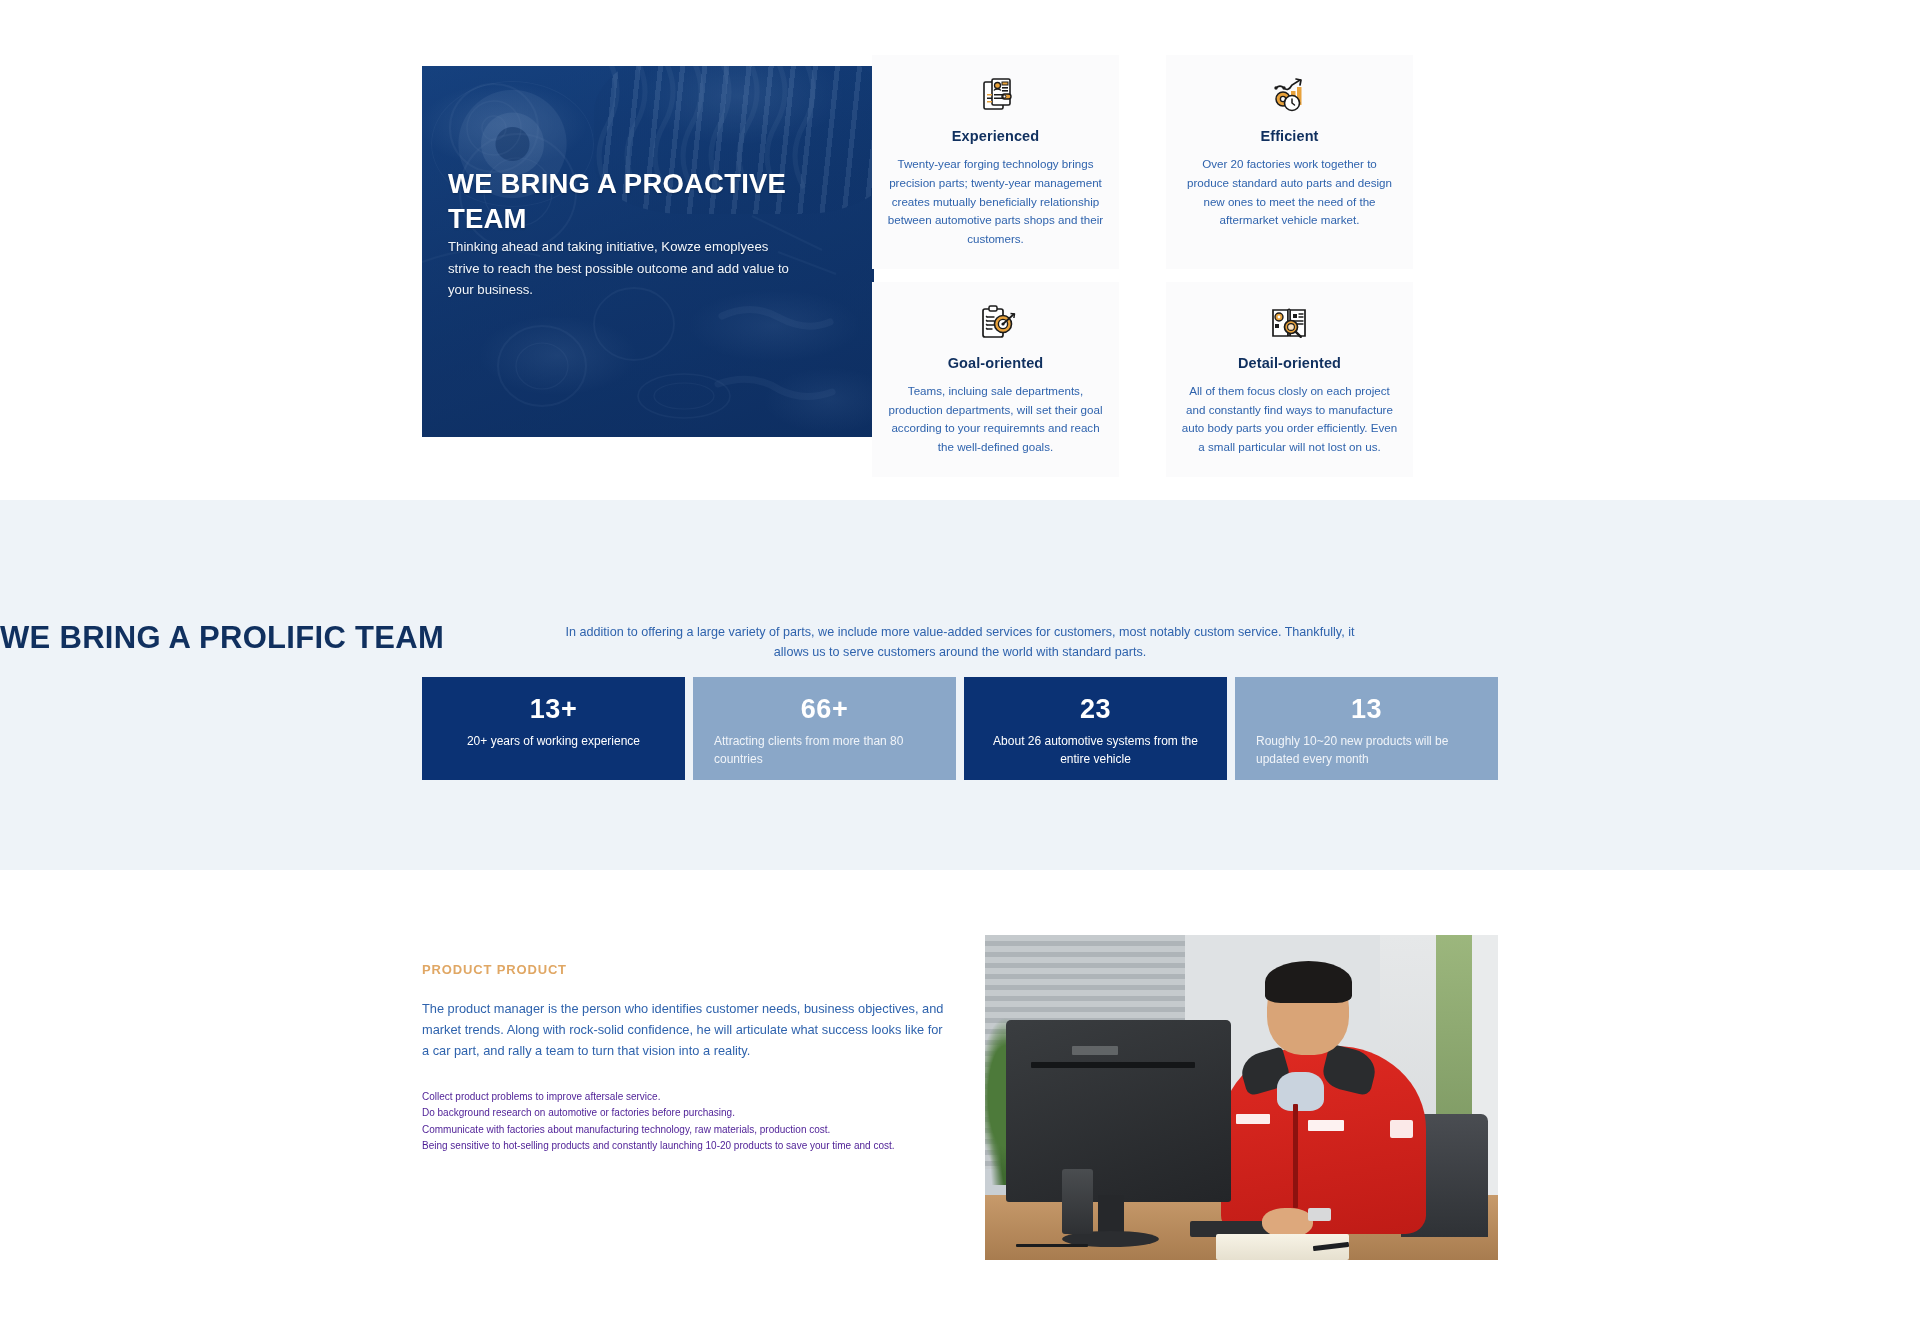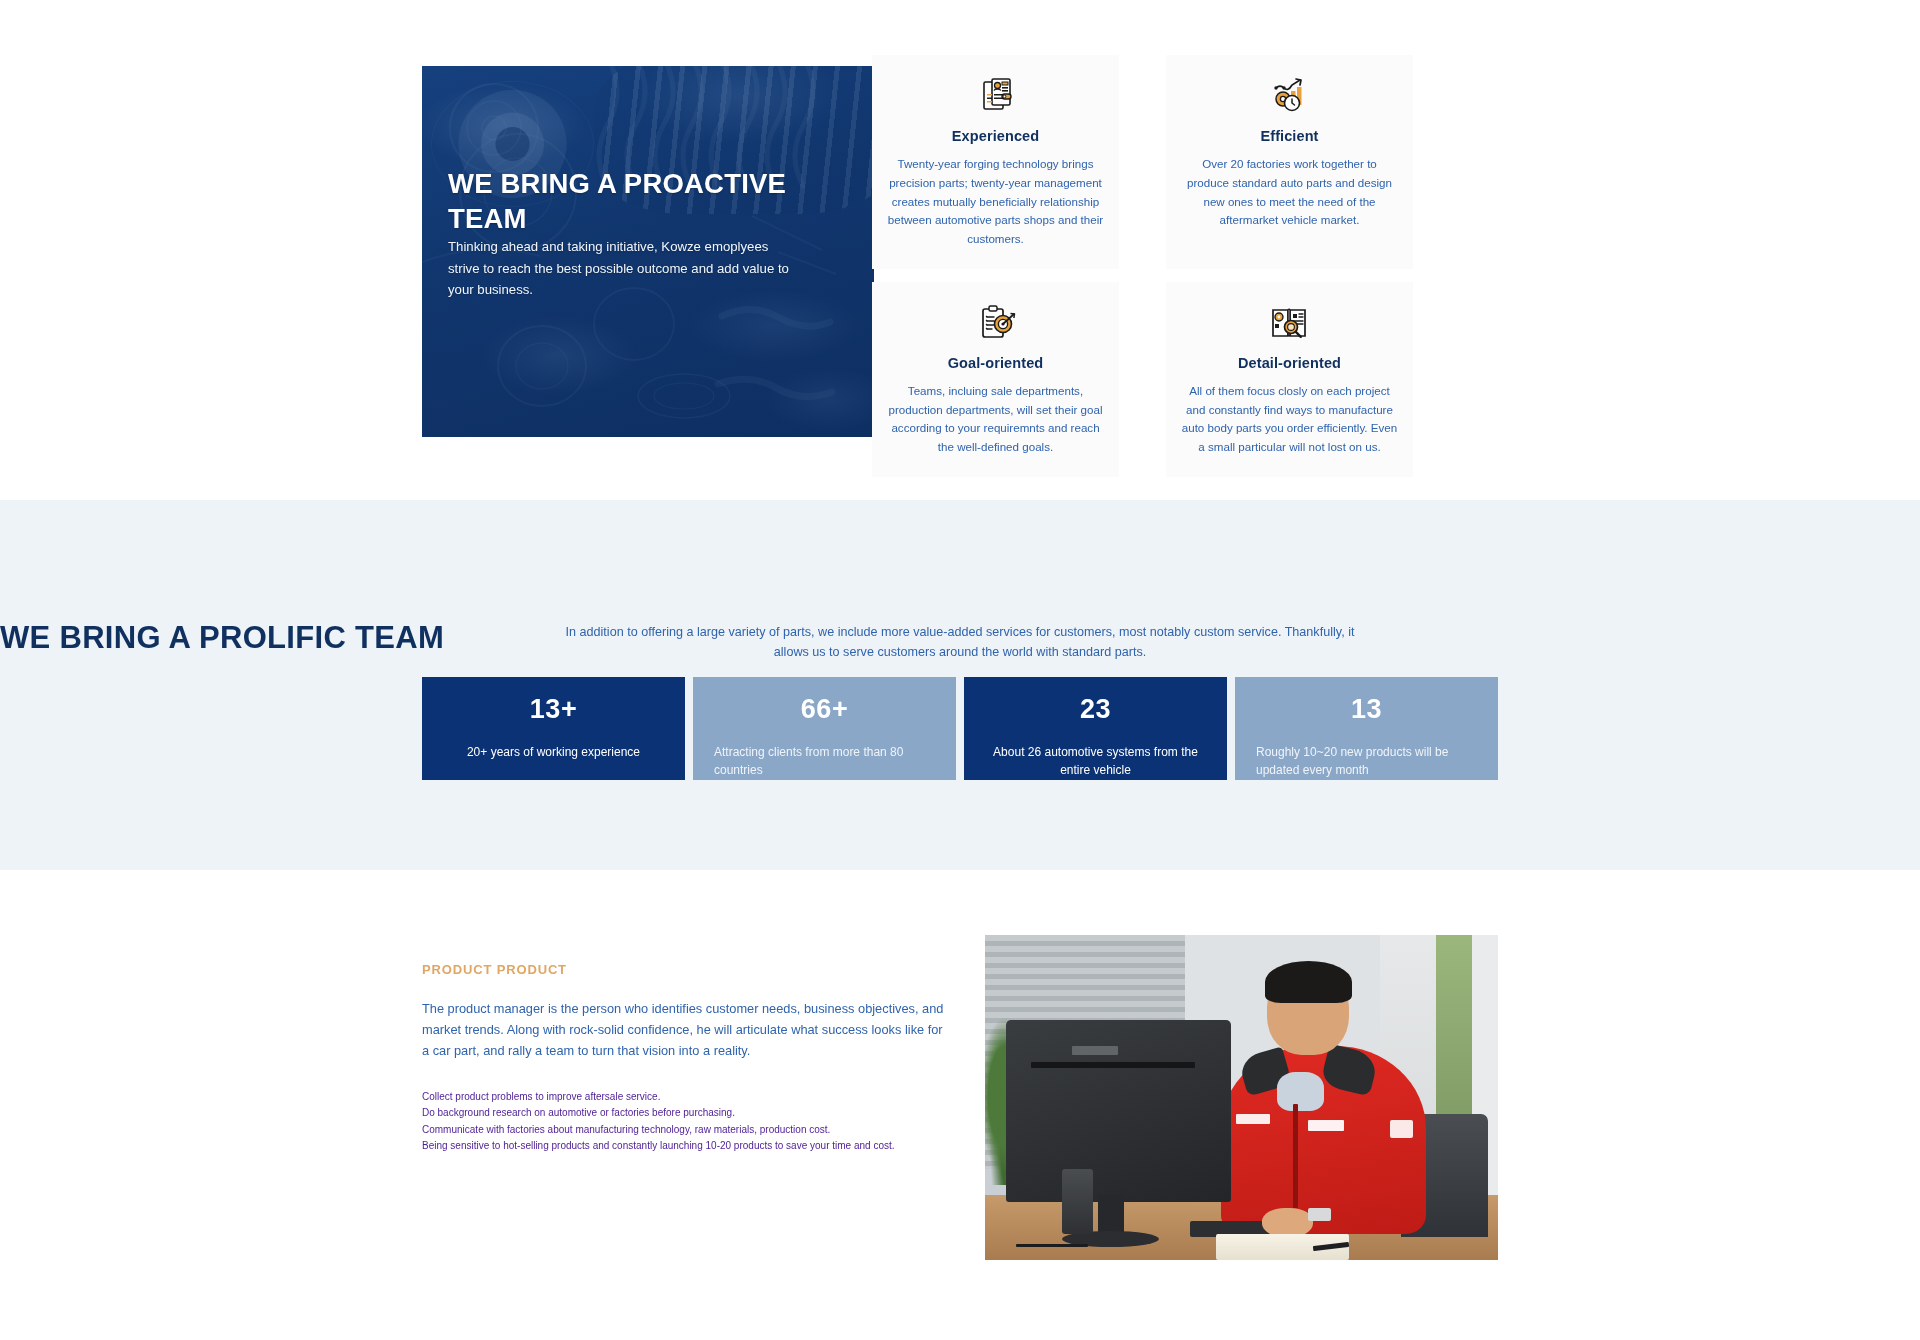--- a/index.html
+++ b/index.html
@@ -203,21 +203,21 @@
   }
   .stat.dark { background: #0b3274; }
   .stat.light { background: #8aa7c8; }
   .stat.dark .stat-num, .stat.dark .stat-label { color: #ffffff; }
   .stat.light .stat-num { color: #ffffff; }
   .stat.light .stat-label { color: #f0f4f9; }
   .stat-num {
     font-size: 27px;
     font-weight: 700;
     line-height: 1;
-    margin-bottom: 20px;
+    margin-bottom: 9px;
     letter-spacing: .5px;
   }
   .stat.c1 .stat-num, .stat.c3 .stat-num { text-align: center; }
   .stat.c2 .stat-num, .stat.c4 .stat-num { text-align: center; }
   .stat.c1 .stat-label, .stat.c3 .stat-label { text-align: center; }
   .stat-label {
     font-size: 12px;
     line-height: 1.52;
   }
   .stat.c2 .stat-label, .stat.c4 .stat-label { text-align: left; }

